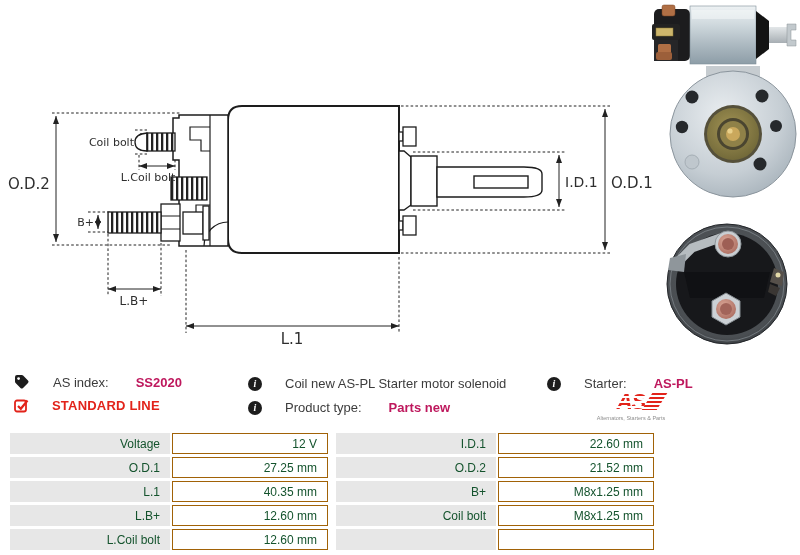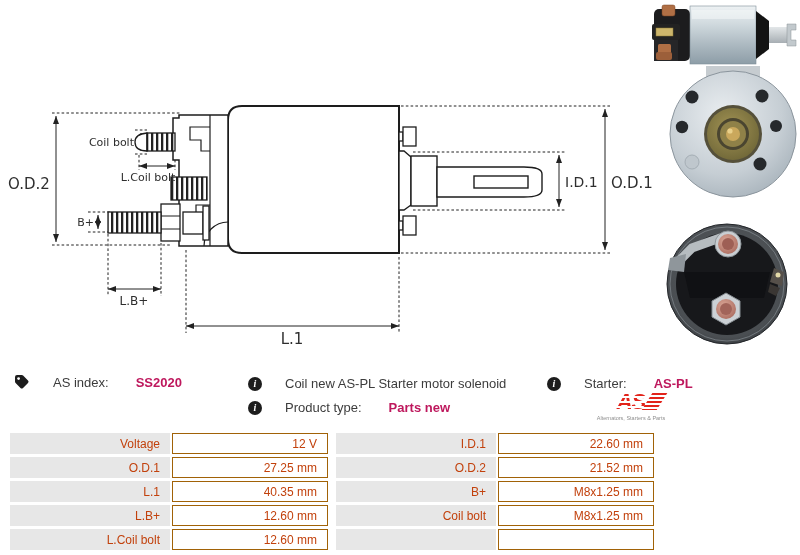--- a/index.html
+++ b/index.html
@@ -25,21 +25,21 @@
   .as-logo .mark{position:relative;display:inline-block;color:#e2231a;font-weight:bold;
                  font-style:italic;font-size:22px;line-height:24px;letter-spacing:-1px;}
   .as-logo .mark .stripe{position:absolute;left:-2px;right:-2px;height:1.6px;background:#fff;}
   .as-logo .flag{position:absolute;right:-17px;top:3px;width:15px;height:17px;
                  background:repeating-linear-gradient(#e2231a 0 2px,#fff 2px 4px);
                  transform:skewX(-32deg);}
   .as-logo .sub{font-size:5.5px;color:#8f8f8f;white-space:nowrap;margin-top:1px;}
 
   
   table.spec{position:absolute;border-collapse:separate;border-spacing:2px 3px;}
-  table.spec td{font-size:12px;color:#c2410c;text-align:right;height:19px;
+  table.spec td{font-size:12px;color:#14532d;text-align:right;height:19px;
                 padding:0 10px 0 4px;vertical-align:middle;}
   td.lbl{background:#e7e7e7;width:146px;}
   td.valc{background:#fff;border:1px solid #a16207;width:140px;}
 </style>
 </head>
 <body>
 
 <div class="page">
 
   <svg class="abs" style="left:0;top:0" width="662" height="368" viewBox="0 0 662 368">
@@ -229,20 +229,27 @@
 
   <div class="info-item" style="left:14px;top:374px">
     <svg width="16" height="16" viewBox="0 0 16 16">
       <path d="M9.1,1.5 L14,6.4 a1.8,1.8 0 0 1 0,2.5 L9,14 a1.8,1.8 0 0 1 -2.5,0 L1.6,9 A1.8,1.8 0 0 1 1,7.6 V3 a2,2 0 0 1 2,-2 h4.6 a1.8,1.8 0 0 1 1.5,.5 z" fill="#1d1d1d"></path>
       <circle cx="4.6" cy="4.6" r="1.4" fill="#fff"></circle>
     </svg>
     <span class="lab">AS index:</span>
       <span class="val">SS2020</span>
   </div>
 
+  <div class="info-item" style="left:14px;top:398px">
+    <svg width="15" height="15" viewBox="0 0 15 15">
+      <rect x="1" y="2.5" width="11" height="11" rx="2" fill="none" stroke="#e2231a" stroke-width="1.8"></rect>
+      <path d="M4,8 L6.8,10.8 L13.5,2.5" fill="none" stroke="#e2231a" stroke-width="2.2"></path>
+    </svg>
+    <span class="badge">STANDARD LINE</span>
+  </div>
 
   <div class="info-item" style="left:248px;top:376px">
     <span class="info-icon">i</span>
     <span class="lab">Coil new AS-PL Starter motor solenoid</span>
   </div>
 
   <div class="info-item" style="left:248px;top:400px">
     <span class="info-icon">i</span>
     <span class="lab">Product type:</span>
       <span class="val">Parts new</span>

